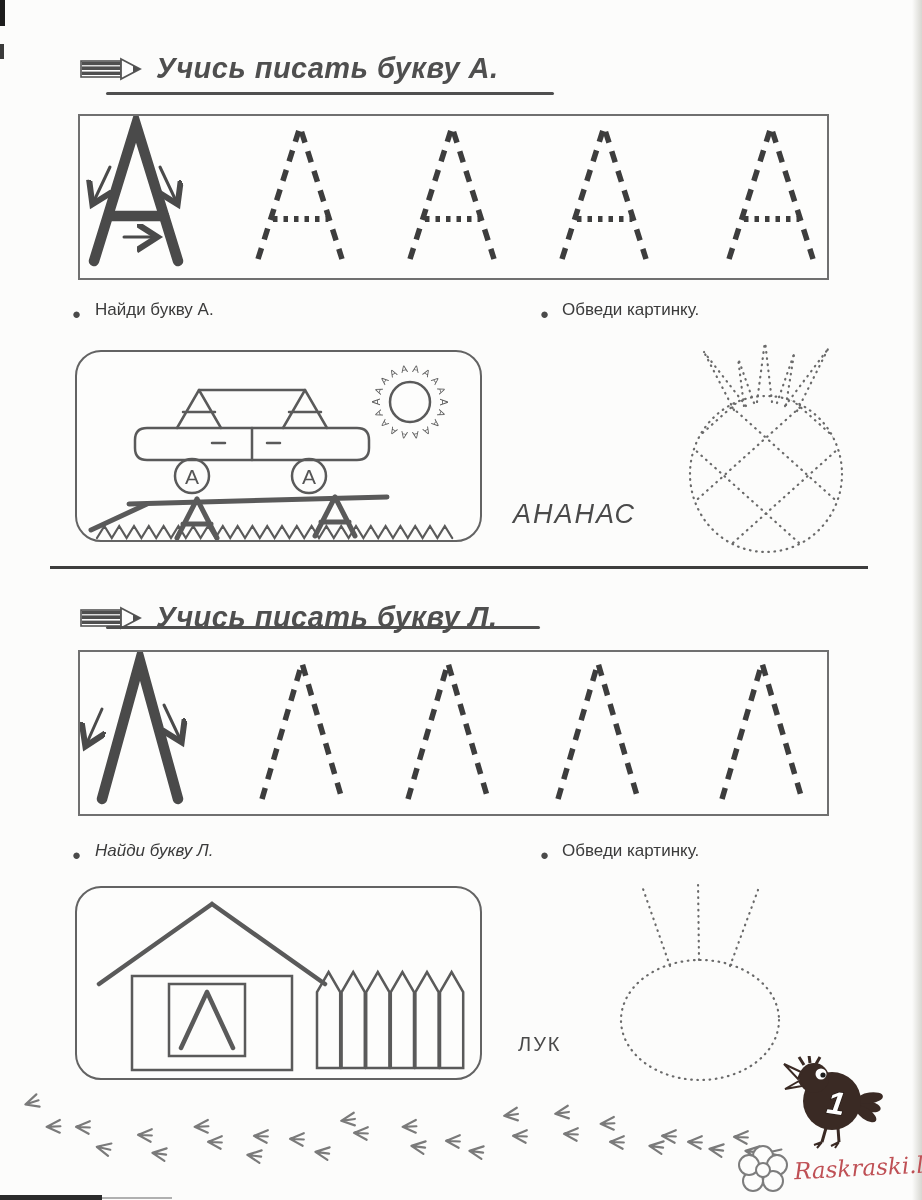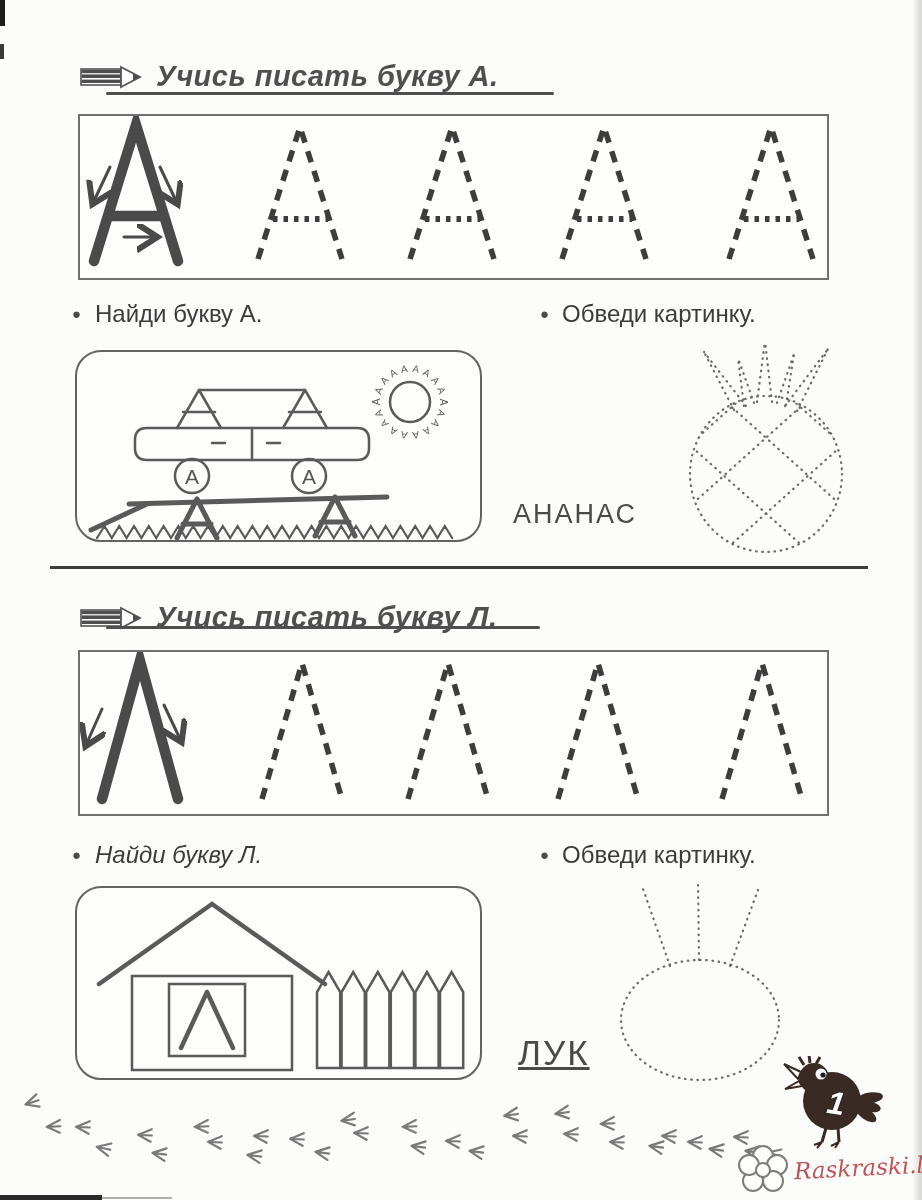--- a/index.html
+++ b/index.html
@@ -7,40 +7,40 @@
     position:relative;width:922px;height:1200px;overflow:hidden;
     background:#fcfcfb;font-family:"Liberation Sans",sans-serif;color:#3e3e3e;
   }
   .abs{position:absolute;}
   .header{display:flex;align-items:center;gap:14px;}
   .header-text{font-size:29px;font-style:italic;font-weight:600;color:#4f4f4f;letter-spacing:.5px;}
   .underline{height:3px;background:#4f4f4f;border-radius:2px;}
   .trace-box{border:2.5px solid #707070;background:#fdfdfc;}
   .trace-box svg{display:block;width:100%;height:100%;}
   .bullet{font-size:15px;color:#4a4a4a;line-height:1;}
-  .task-label{font-size:24px;color:#3b3b3b;}
+  .task-label{font-size:17px;color:#3b3b3b;}
   .pic-box{border:2.5px solid #636363;border-radius:26px;background:#fdfdfc;}
   .pic-box svg{display:block;width:100%;height:100%;}
   .word{font-size:27px;letter-spacing:2px;color:#4a4a4a;font-weight:500;}
   .divider{height:2.5px;background:#3d3d3d;}
   .watermark{font-family:"DejaVu Serif",serif;font-style:italic;font-size:23px;
     color:#bf5055;transform:rotate(-3deg);white-space:nowrap;}
   .artifact{background:#1c1c1c;}
   .right-shade{background:linear-gradient(to right, rgba(220,220,214,0), rgba(205,205,198,.8));}
 </style>
 </head>
 <body>
 
 <div class="page">
 
   <div class="abs artifact" style="left:0;top:8;width:5px;height:26px;"></div>
   <div class="abs artifact" style="left:0;top:44px;width:4px;height:15px;background:#3a3a3a;"></div>
   <div class="abs right-shade" style="left:912px;top:0;width:10px;height:1200px;"></div>
 
-  <div class="abs header" style="left:80px;top:52px;margin-top:8px;">
+  <div class="abs header" style="left:80px;top:52px;">
     <svg width="62" height="32" viewBox="0 0 62 32">
       <rect x="1" y="8" width="40" height="16" fill="#ffffff" stroke="#555" stroke-width="1.6"></rect>
       <rect x="1.8" y="8.8" width="38.4" height="3.4" fill="#4f4f4f"></rect>
       <rect x="1.8" y="13.4" width="38.4" height="3.6" fill="#4f4f4f"></rect>
       <rect x="1.8" y="18.6" width="38.4" height="3.4" fill="#4f4f4f"></rect>
       <polygon points="41,6 60,16 41,26" fill="#fdfdfd" stroke="#555" stroke-width="1.8"></polygon>
       <polygon points="53,12.2 60,16 53,19.8" fill="#4f4f4f"></polygon>
     </svg>
     <span class="header-text">Учись писать букву А.</span>
   </div>
@@ -130,21 +130,21 @@
           <text x="318" y="24.019237886466847" font-size="10" fill="#5a5a5a" text-anchor="middle" transform="rotate(330 318 24.019237886466847)">А</text>
           <text x="327.7905546699921" y="20.455767409633758" font-size="10" fill="#5a5a5a" text-anchor="middle" transform="rotate(350 327.7905546699921 20.455767409633758)">А</text>
           <text x="338.2094453300079" y="20.455767409633758" font-size="10" fill="#5a5a5a" text-anchor="middle" transform="rotate(370 338.2094453300079 20.455767409633758)">А</text>
           <text x="348" y="24.019237886466843" font-size="10" fill="#5a5a5a" text-anchor="middle" transform="rotate(390 348 24.019237886466843)">А</text>
           <text x="355.9813332935693" y="30.716371709403813" font-size="10" fill="#5a5a5a" text-anchor="middle" transform="rotate(410 355.9813332935693 30.716371709403813)">А</text>
           <text x="361.1907786235773" y="39.73939570022994" font-size="10" fill="#5a5a5a" text-anchor="middle" transform="rotate(430 361.1907786235773 39.73939570022994)">А</text>
         </g>
     </svg>
   </div>
 
-  <span class="abs word" style="left:513px;top:499px;">АНАНАС</span>
+  <span class="abs word" style="left:513px;top:499px;font-style:italic;">АНАНАС</span>
   <svg class="abs" style="left:646px;top:336px;" width="240" height="222" viewBox="0 0 240 222">
     <defs>
         <clipPath id="pineClip">
           <ellipse cx="120" cy="138" rx="76" ry="78"></ellipse>
         </clipPath>
       </defs>
     <g stroke="#6a6a6a" fill="none" stroke-width="2.2" stroke-linecap="round" stroke-dasharray="0.6 5.6">
       <ellipse cx="120" cy="138" rx="76" ry="78"></ellipse>
       <g clip-path="url(#pineClip)">
         <path d="M0,70 L190,240"></path>
@@ -230,21 +230,21 @@
             <path d="M264.6,180 L264.6,104 L276.20000000000005,84 L287.8,104 L287.8,180 Z"></path>
             <path d="M289.2,180 L289.2,104 L300.8,84 L312.4,104 L312.4,180 Z"></path>
             <path d="M313.8,180 L313.8,104 L325.40000000000003,84 L337,104 L337,180 Z"></path>
             <path d="M338.4,180 L338.4,104 L350,84 L361.59999999999997,104 L361.59999999999997,180 Z"></path>
             <path d="M363,180 L363,104 L374.6,84 L386.2,104 L386.2,180 Z"></path>
           </g>
       </g>
     </svg>
   </div>
 
-  <span class="abs word" style="left:518px;top:1033px;font-size:35px;text-decoration:underline;">ЛУК</span>
+  <span class="abs word" style="left:518px;top:1033px;font-size:20px;">ЛУК</span>
   <svg class="abs" style="left:578px;top:878px;" width="240" height="206" viewBox="0 0 240 206">
     <g stroke="#6a6a6a" fill="none" stroke-width="2.2" stroke-linecap="round" stroke-dasharray="0.6 5.6">
       <ellipse cx="122" cy="142" rx="79" ry="60"></ellipse>
       <path d="M92,88 L64,8"></path>
       <path d="M121,82 L120,2"></path>
       <path d="M152,88 L180,12"></path>
     </g>
   </svg>
 
   <svg class="abs" style="left:8px;top:1086px;" width="790" height="112" viewBox="0 0 790 112">

